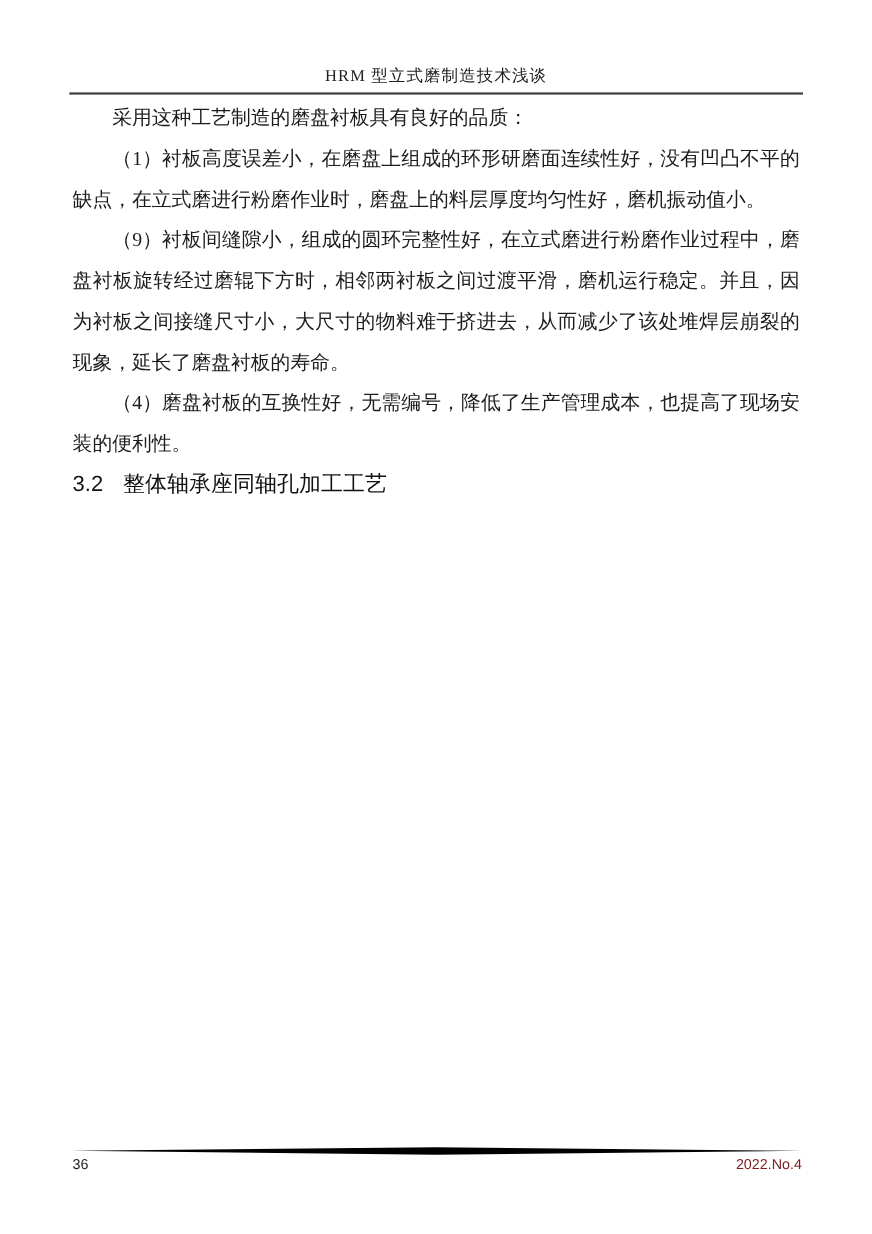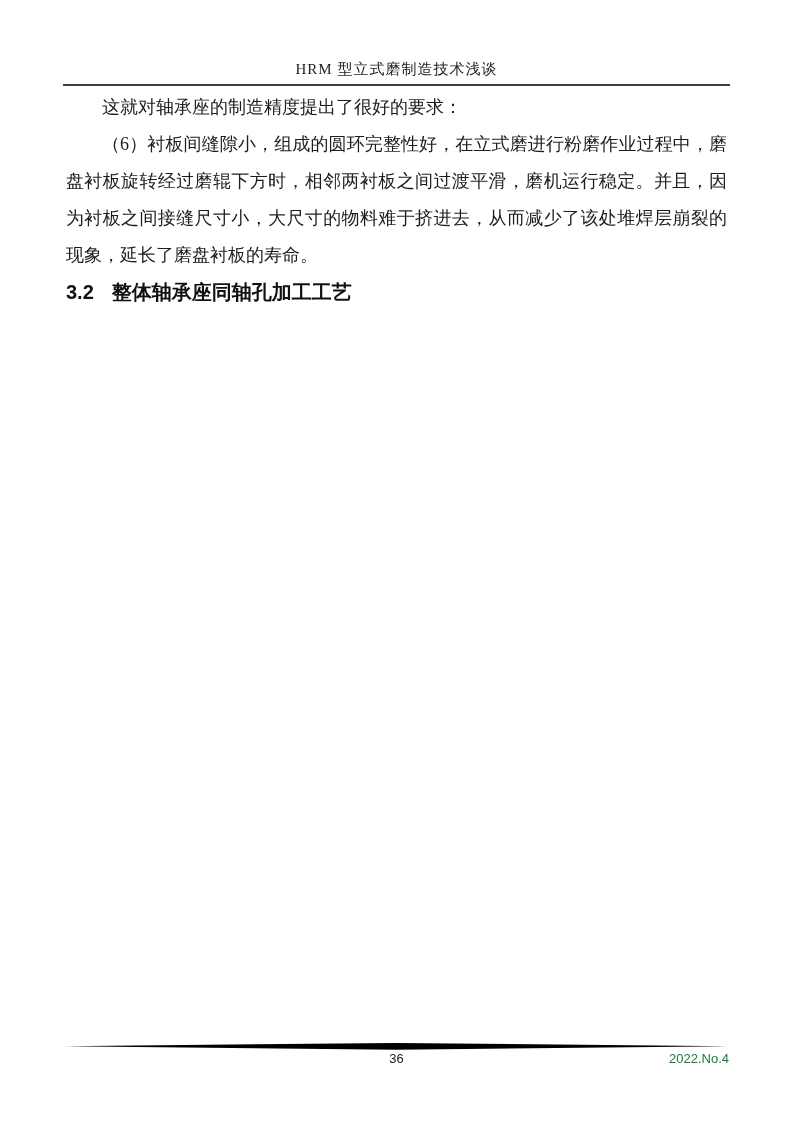--- a/index.html
+++ b/index.html
@@ -45,21 +45,21 @@
     text-align: justify;
     text-justify: inter-ideograph;
   }
   .para {
     margin: 0;
     text-indent: 2em;
   }
   .section-heading {
     margin: 0;
     font-family: "Liberation Sans", sans-serif;
-    font-weight: bold;
+    font-weight: normal;
     font-size: 20px;
     line-height: 37px;
     color: #111;
     text-indent: 0;
   }
   .heading-gap {
     display: inline-block;
     width: 0.9em;
   }
   .footer-rule {
@@ -67,46 +67,47 @@
     top: 1042px;
     left: 64px;
     width: 665px;
     height: 9px;
   }
   .page-number {
     position: absolute;
     top: 1051px;
     left: 66px;
     width: 661px;
-    text-align: center;
     font-family: "Liberation Sans", sans-serif;
     font-size: 13px;
     color: #222;
   }
   .issue-label {
     position: absolute;
     top: 1051px;
     right: 64px;
     font-family: "Liberation Sans", sans-serif;
     font-size: 13px;
-    color: #15803d;
+    color: #7f1d1d;
   }
 </style>
 </head>
 <body>
 
 <div class="page">
 
   <div class="running-head">HRM 型立式磨制造技术浅谈</div>
 
   <div class="head-rule"></div>
 
   <div class="page-body">
-    <p class="para">这就对轴承座的制造精度提出了很好的要求：</p>
-    <p class="para">（6）衬板间缝隙小，组成的圆环完整性好，在立式磨进行粉磨作业过程中，磨盘衬板旋转经过磨辊下方时，相邻两衬板之间过渡平滑，磨机运行稳定。并且，因为衬板之间接缝尺寸小，大尺寸的物料难于挤进去，从而减少了该处堆焊层崩裂的现象，延长了磨盘衬板的寿命。</p>
+    <p class="para">采用这种工艺制造的磨盘衬板具有良好的品质：</p>
+    <p class="para">（1）衬板高度误差小，在磨盘上组成的环形研磨面连续性好，没有凹凸不平的缺点，在立式磨进行粉磨作业时，磨盘上的料层厚度均匀性好，磨机振动值小。</p>
+    <p class="para">（9）衬板间缝隙小，组成的圆环完整性好，在立式磨进行粉磨作业过程中，磨盘衬板旋转经过磨辊下方时，相邻两衬板之间过渡平滑，磨机运行稳定。并且，因为衬板之间接缝尺寸小，大尺寸的物料难于挤进去，从而减少了该处堆焊层崩裂的现象，延长了磨盘衬板的寿命。</p>
+    <p class="para">（4）磨盘衬板的互换性好，无需编号，降低了生产管理成本，也提高了现场安装的便利性。</p>
 
     <h2 class="section-heading"><span>3.2</span><span class="heading-gap"></span><span>整体轴承座同轴孔加工工艺</span></h2>
 
   </div>
 
   <svg class="footer-rule" viewBox="0 0 665 9" preserveAspectRatio="none">
     <polygon points="0,4.2 332,0.9 665,4.2 332,7.8" fill="#000000"></polygon>
   </svg>
 
   <div class="page-number">36</div>

